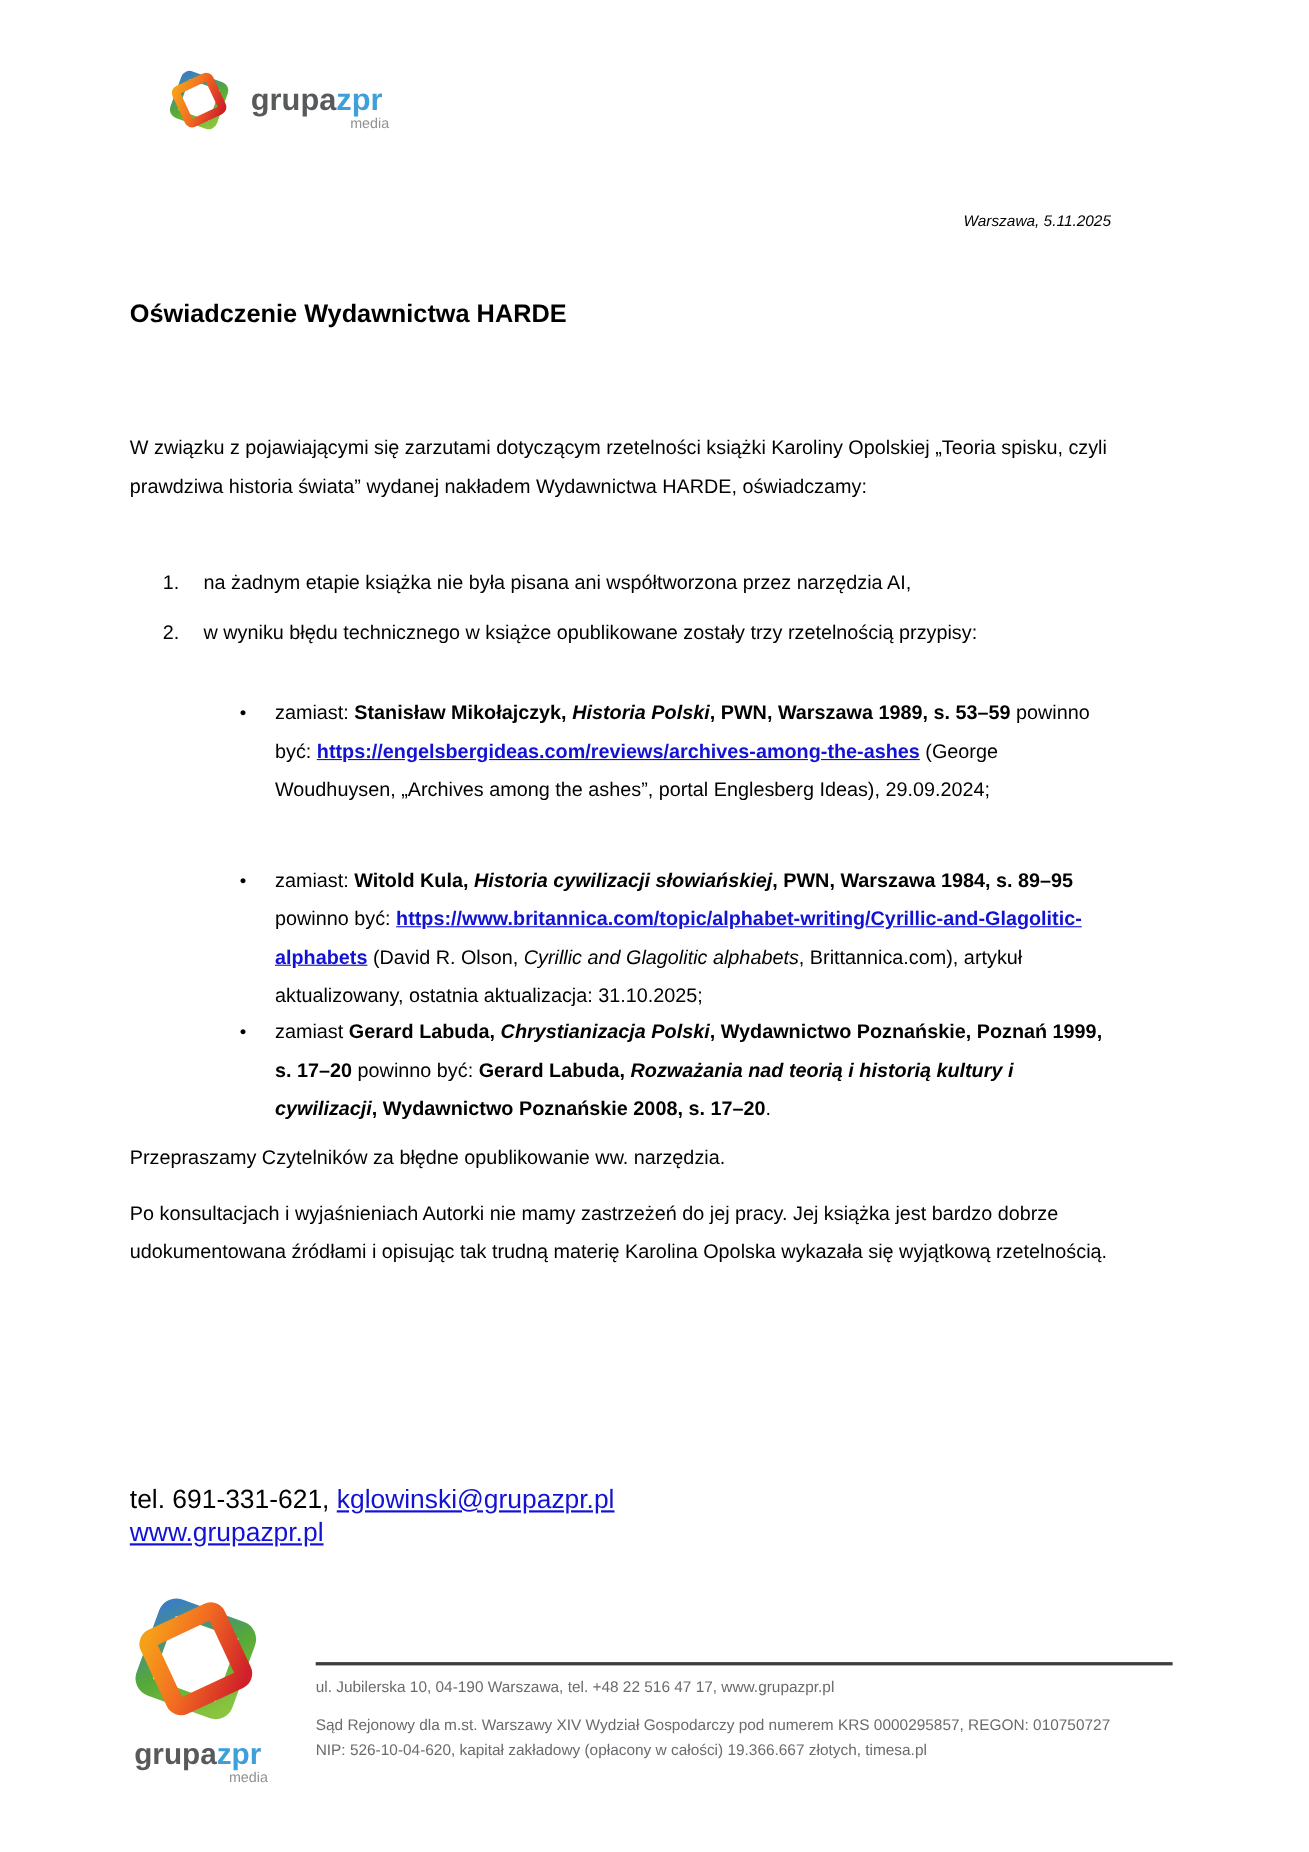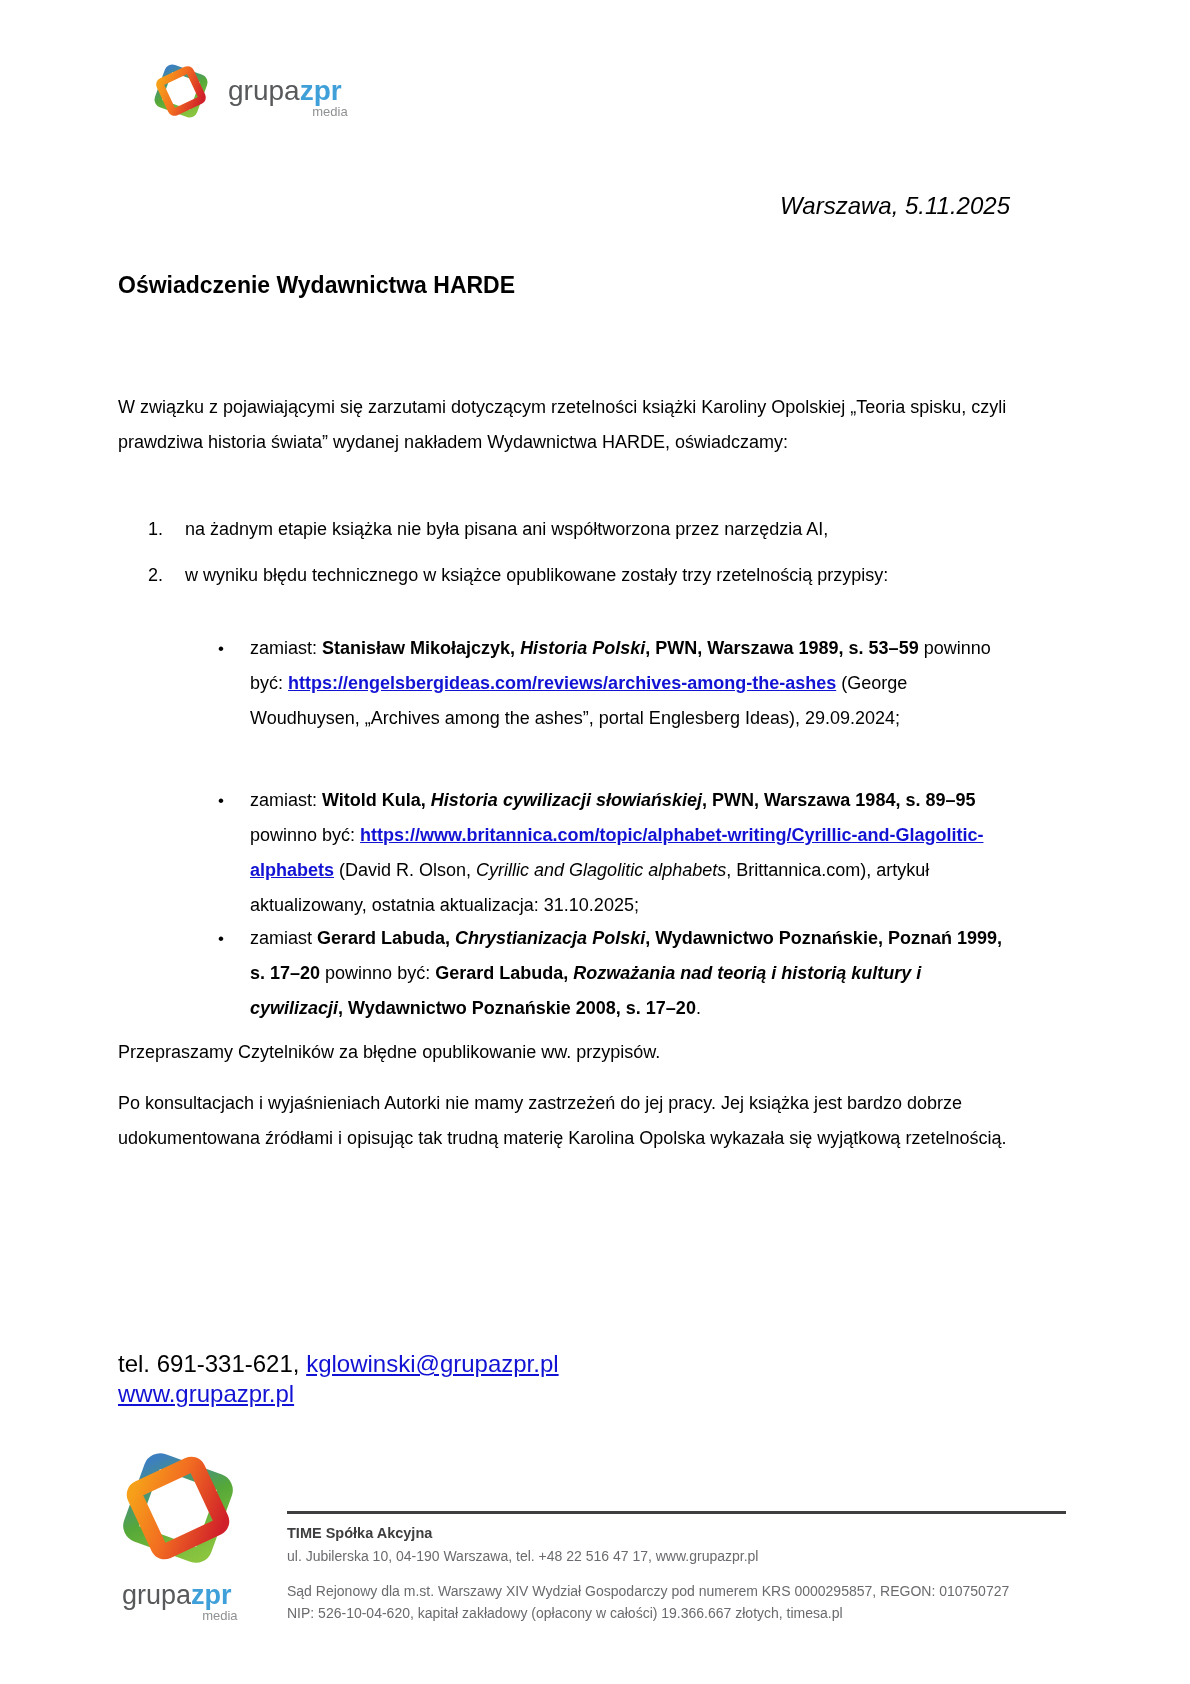--- a/index.html
+++ b/index.html
@@ -7,29 +7,29 @@
     position:relative;width:1190px;height:1684px;margin:0 auto;background:#fff;
     font-family:"Liberation Sans","DejaVu Sans",sans-serif;color:#000;overflow:hidden;
   }
   .defs{position:absolute;width:0;height:0;}
   
   .logo{position:absolute;}
   .logo-header{left:150px;top:60px;display:flex;align-items:center;gap:16px;}
   .mark{width:62px;height:62px;display:block;}
   .mark-lg{width:128px;height:128px;display:block;}
   .wordmark{position:relative;display:inline-block;white-space:nowrap;line-height:1;}
-  .w-grupa{font-size:28px;color:var(--wordmark-gray,#58595b);font-weight:400;margin-top:31px;}
+  .w-grupa{font-size:28px;color:var(--wordmark-gray,#58595b);font-weight:700;margin-top:31px;}
   .w-zpr{font-size:28px;color:var(--wordmark-blue,#3f9fd8);font-weight:700;}
   .w-media{position:absolute;right:-6px;bottom:-13px;font-size:13px;color:#8f9092;font-weight:400;}
   .logo-footer{left:114px;top:1444px;}
   .wm-lg{margin-top:10px;margin-left:8px;}
   .wm-lg .w-grupa,.wm-lg .w-zpr{font-size:27px;}
   
   .date{position:absolute;left:600px;top:192px;width:410px;text-align:right;
-        font-style:italic;font-size:24px;}
+        font-style:italic;font-size:14px;}
   .title{position:absolute;left:118px;top:272px;margin:0;font-size:23px;font-weight:700;}
   .para{position:absolute;left:118px;width:892px;margin:0;font-size:18px;line-height:35px;}
   .intro{top:390px;}
   .apology{top:1035px;}
   .assessment{top:1086px;}
   .num-item{position:absolute;left:148px;display:flex;font-size:18px;line-height:35px;}
   .num-item .num{width:37px;flex:0 0 37px;}
   .num-item .num-text{width:790px;}
   .ni-1{top:512px;}
   .ni-2{top:558px;}
@@ -107,40 +107,39 @@
   </div>
   <div class="bullet bu-2">
     <span class="dot">•</span>
     <div class="bullet-text"><span>zamiast: </span><span class="b">Witold Kula, </span><span class="b i">Historia cywilizacji słowiańskiej</span><span class="b">, PWN, Warszawa 1984, s. 89–95</span><span> powinno być: </span><a href="#" class="lnk b">https://www.britannica.com/topic/alphabet-writing/Cyrillic-and-Glagolitic-alphabets</a><span> (David R. Olson, </span><span class="i">Cyrillic and Glagolitic alphabets</span><span>, Brittannica.com), artykuł aktualizowany, ostatnia aktualizacja: 31.10.2025;</span></div>
   </div>
   <div class="bullet bu-3">
     <span class="dot">•</span>
     <div class="bullet-text"><span>zamiast </span><span class="b">Gerard Labuda, </span><span class="b i">Chrystianizacja Polski</span><span class="b">, Wydawnictwo Poznańskie, Poznań 1999, s. 17–20</span><span> powinno być: </span><span class="b">Gerard Labuda, </span><span class="b i">Rozważania nad teorią i historią kultury i cywilizacji</span><span class="b">, Wydawnictwo Poznańskie 2008, s. 17–20</span><span>.</span></div>
   </div>
 
-  <p class="para apology">Przepraszamy Czytelników za błędne opublikowanie ww. przypisów.</p>
+  <p class="para apology">Przepraszamy Czytelników za błędne opublikowanie ww. narzędzia.</p>
   <p class="para assessment">Po konsultacjach i wyjaśnieniach Autorki nie mamy zastrzeżeń do jej pracy. Jej książka jest bardzo dobrze udokumentowana źródłami i opisując tak trudną materię Karolina Opolska wykazała się wyjątkową rzetelnością.</p>
 
 
   <div class="contact">
     <div class="contact-line"><span>tel. 691-331-621, </span><a href="#" class="lnk">kglowinski@grupazpr.pl</a></div>
     <div class="contact-line"><a href="#" class="lnk">www.grupazpr.pl</a></div>
   </div>
 
   <div class="logo logo-footer">
     <svg class="mark-lg" viewBox="0 0 120 120">
         <use href="#logo-mark"></use>
       </svg>
     <div class="wordmark wm-lg">
       <span class="w-grupa">grupa</span><span class="w-zpr">zpr</span>
       <span class="w-media">media</span>
     </div>
   </div>
 
   <div class="footer-rule"></div>
   <div class="footer-text">
-    <div class="f-company">TIME Spółka Akcyjna</div>
     <div class="f-address">ul. Jubilerska 10, 04-190 Warszawa, tel. +48 22 516 47 17, www.grupazpr.pl</div>
     <div class="f-registry">Sąd Rejonowy dla m.st. Warszawy XIV Wydział Gospodarczy pod numerem KRS 0000295857, REGON: 010750727</div>
     <div class="f-nip">NIP: 526-10-04-620, kapitał zakładowy (opłacony w całości) 19.366.667 złotych, timesa.pl</div>
   </div>
 
 </div>
 
 </body></html>

